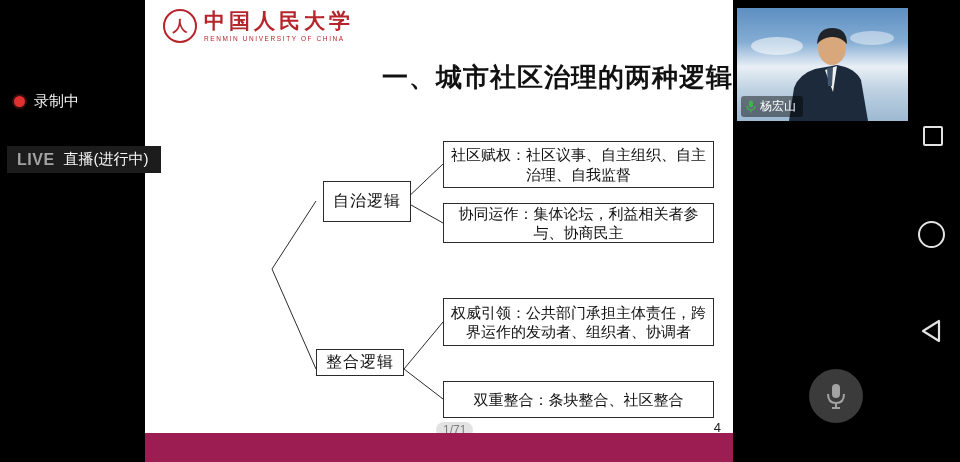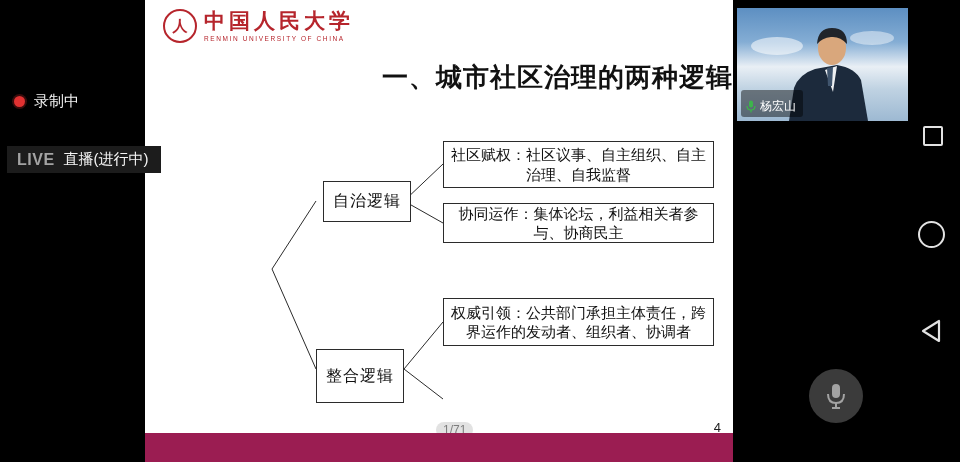--- a/index.html
+++ b/index.html
@@ -18,21 +18,21 @@
   .slide-title { position:absolute; left:0; right:0; top:60px; text-align:right;
                  font-size:26px; font-weight:bold; color:#111; letter-spacing:1px; }
   .connectors { position:absolute; left:0; top:0; pointer-events:none; }
   .dbox { position:absolute; border:1px solid #2b2b2b; background:#fff; color:#111;
           display:flex; align-items:center; justify-content:center; text-align:center;
           line-height:1.3; padding:2px 6px; }
   .b-node { font-size:16px; letter-spacing:1px; }
   .b-leaf { font-size:15px; }
   .b-root    { left:36px;  top:247px; width:91px;  height:44px; }
   .b-branch1 { left:178px; top:181px; width:88px;  height:41px; }
-  .b-branch2 { left:171px; top:349px; width:88px;  height:54px; }
+  .b-branch2 { left:171px; top:349px; width:88px;  height:27px; }
   .b-leaf1 { left:298px; top:141px; width:271px; height:47px; }
   .b-leaf2 { left:298px; top:203px; width:271px; height:40px; }
   .b-leaf3 { left:298px; top:298px; width:271px; height:48px; }
   .b-leaf4 { left:298px; top:381px; width:271px; height:37px; }
   .slide-counter { position:absolute; left:291px; bottom:24px; color:#7d7d7d; font-size:12px;
                    background:rgba(190,190,190,0.45); border-radius:8px; padding:1px 7px; }
   .page-num { position:absolute; right:12px; bottom:27px; color:#222; font-size:13px; }
   .bottom-bar { position:absolute; left:0; bottom:0; width:100%; height:29px; background:#9b1d52; }
 
   
@@ -43,21 +43,21 @@
   .live { position:absolute; left:7px; top:146px; background:#1c1c1c; padding:4px 12px 4px 10px;
           display:flex; align-items:center; gap:9px; }
   .live-word { color:#a3a3a3; font-weight:bold; font-size:16px; letter-spacing:0.5px; }
   .live-status { color:#f5f5f5; font-size:15px; }
 
   
   .video-thumb { position:absolute; left:737px; top:8px; width:171px; height:113px; overflow:hidden;
                  background:linear-gradient(180deg,#5d8fc2 0%,#84add4 30%,#e9eff5 52%,#bfd2e2 72%,#9db9d2 100%); }
   .person-svg { position:absolute; left:0; top:0; }
   .name-tag { position:absolute; left:4px; bottom:4px; background:rgba(0,0,0,0.45);
-              border-radius:3px; padding:8px 7px 2px 5px; display:flex; align-items:center;
+              border-radius:3px; padding:2px 7px 2px 5px; display:flex; align-items:center;
               gap:4px; color:#fff; font-size:12px; }
 
   
   .nav-square { position:absolute; left:923px; top:126px; width:20px; height:20px;
                 border:2px solid #e2e2e2; border-radius:2px; }
   .nav-circle { position:absolute; left:918px; top:221px; width:27px; height:27px;
                 border:2px solid #e2e2e2; border-radius:50%; }
   .nav-triangle { position:absolute; left:919px; top:318px; }
   .mic-btn { position:absolute; left:809px; top:369px; width:54px; height:54px; border-radius:50%;
              background:#3b3b3b; display:flex; align-items:center; justify-content:center; }
@@ -87,20 +87,21 @@
       <line x1="259" y1="201" x2="298" y2="223" stroke="#2b2b2b" stroke-width="1"></line>
       <line x1="259" y1="369" x2="298" y2="322" stroke="#2b2b2b" stroke-width="1"></line>
       <line x1="259" y1="369" x2="298" y2="399" stroke="#2b2b2b" stroke-width="1"></line>
     </svg>
 
     <div class="dbox b-node b-branch1">自治逻辑</div>
     <div class="dbox b-node b-branch2">整合逻辑</div>
     <div class="dbox b-leaf b-leaf1">社区赋权：社区议事、自主组织、自主治理、自我监督</div>
     <div class="dbox b-leaf b-leaf2">协同运作：集体论坛，利益相关者参与、协商民主</div>
     <div class="dbox b-leaf b-leaf3">权威引领：公共部门承担主体责任，跨界运作的发动者、组织者、协调者</div>
+    <div class="dbox b-leaf b-leaf4">双重整合：条块整合、社区整合</div>
 
     <div class="slide-counter">1/71</div>
     <div class="page-num">4</div>
     <div class="bottom-bar"></div>
   </div>
 
   <div class="rec">
     <span class="rec-dot"></span>
     <span>录制中</span>
   </div>

